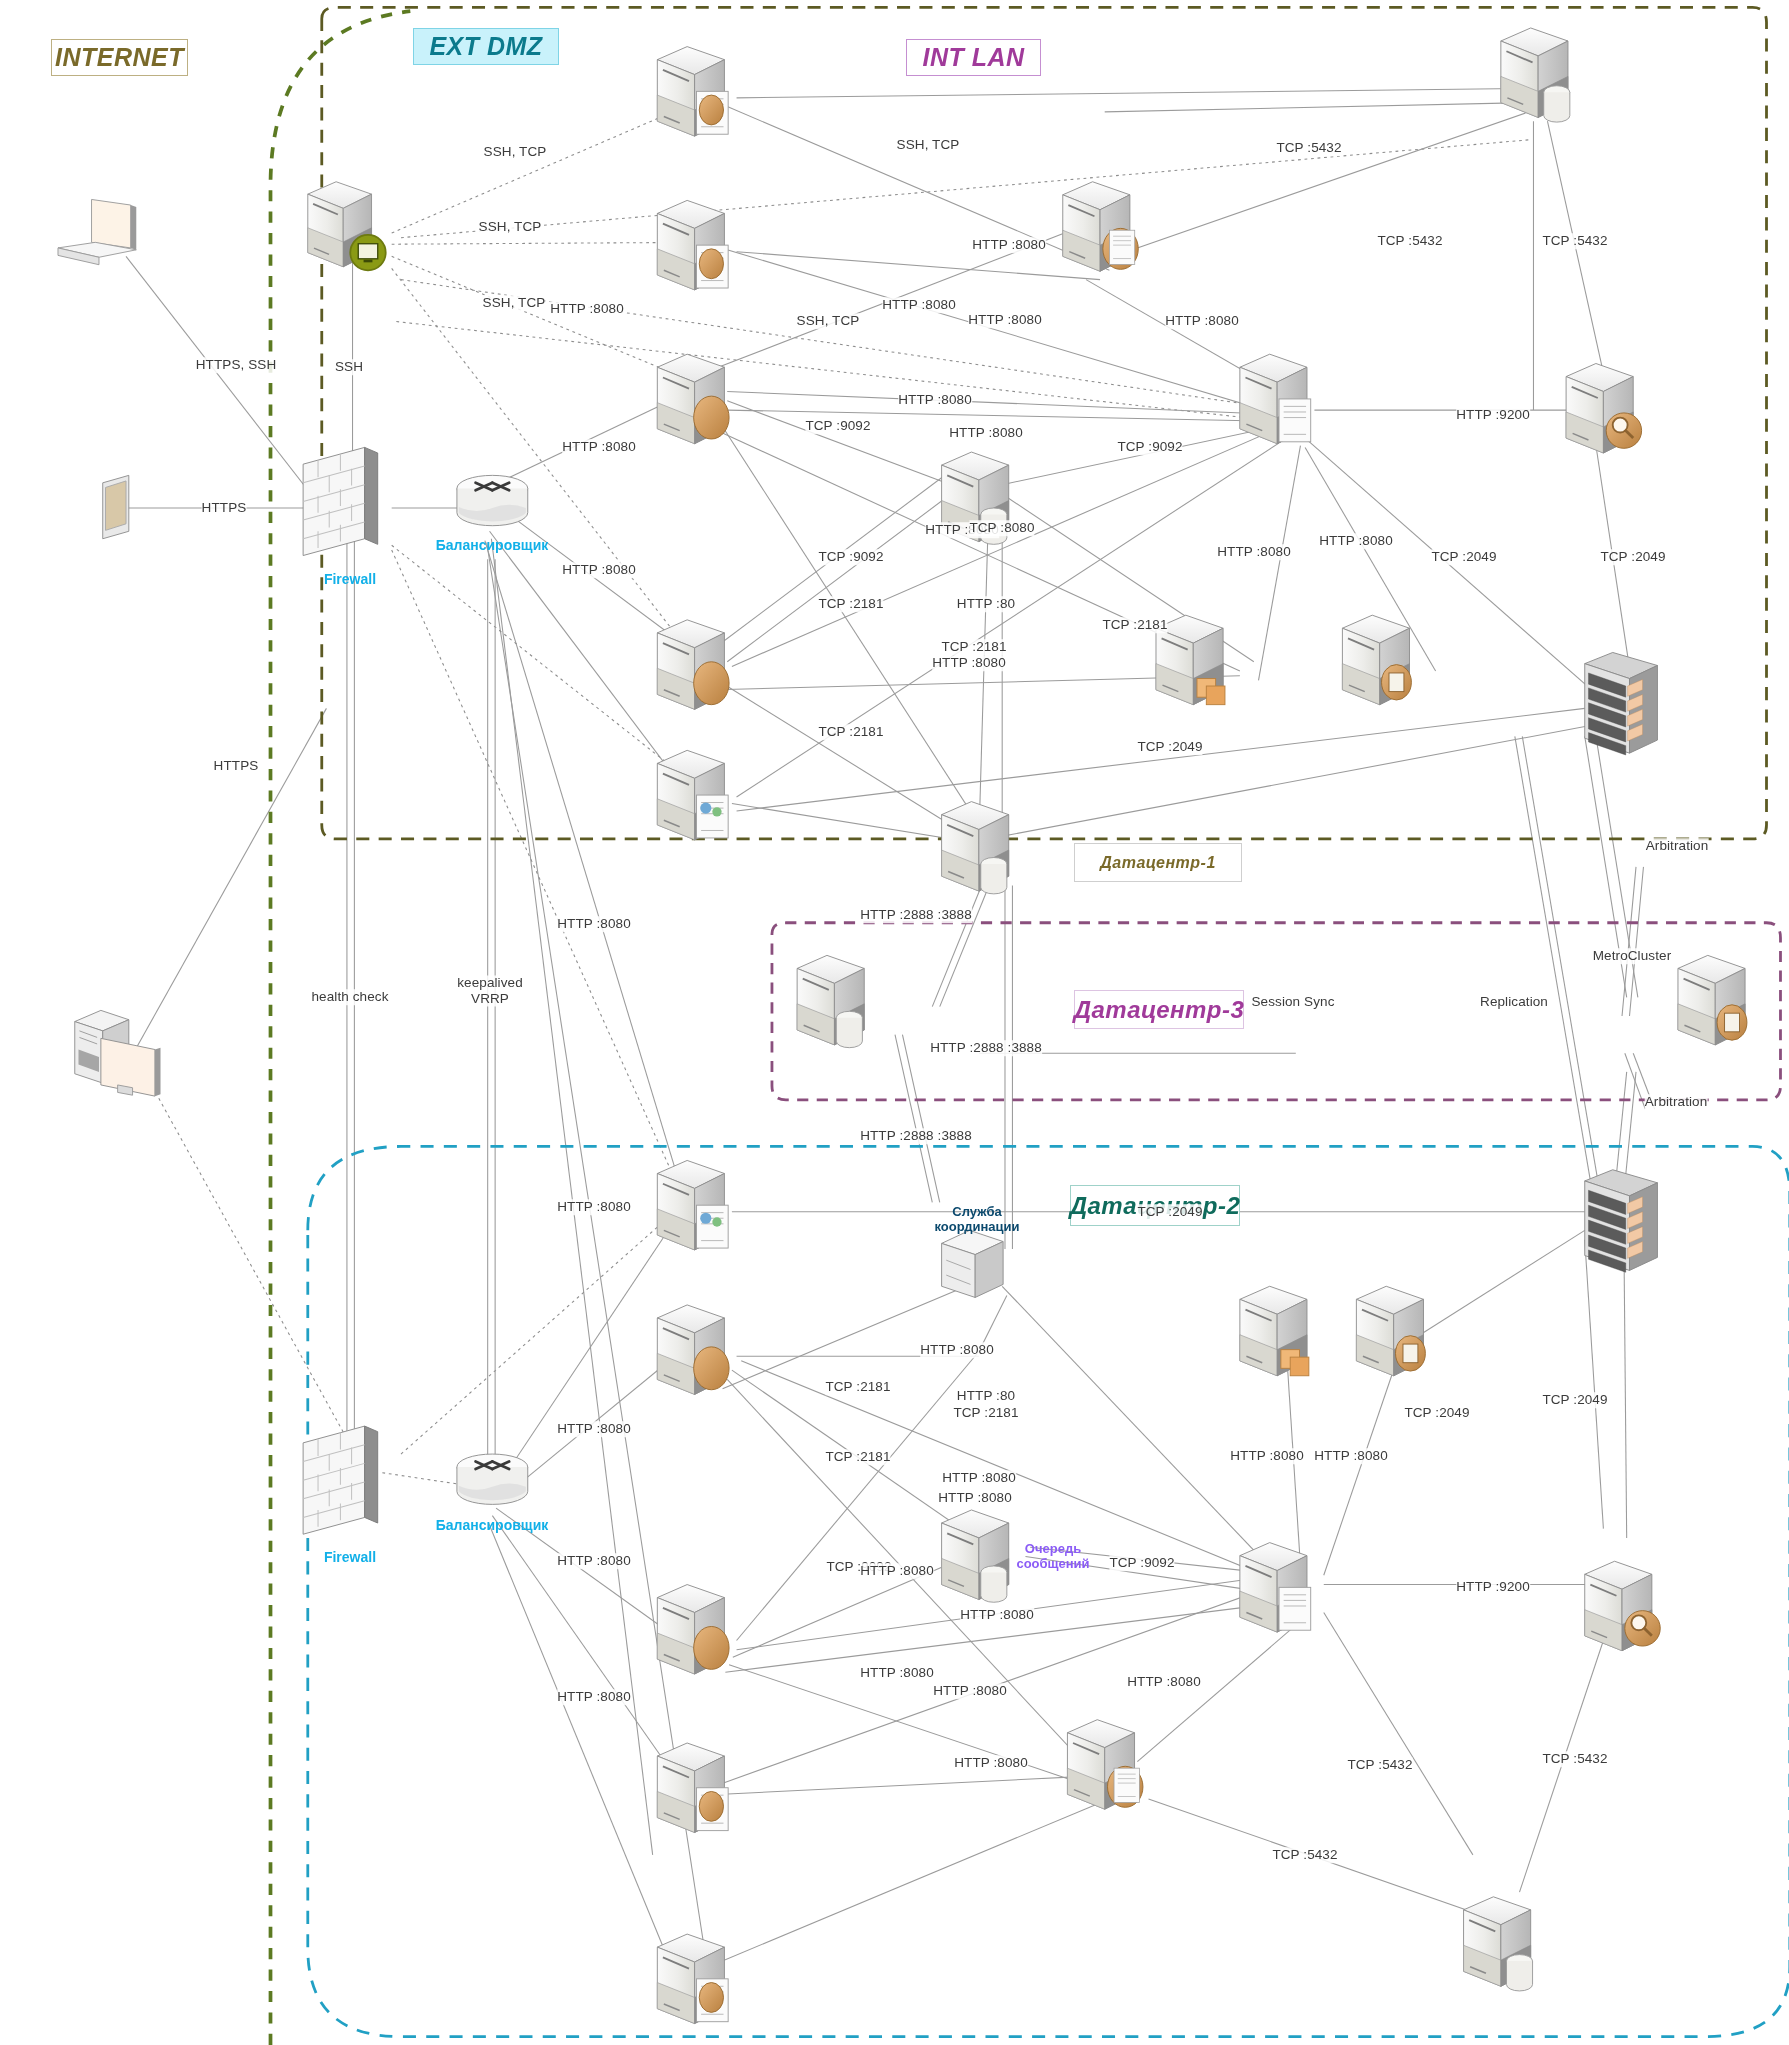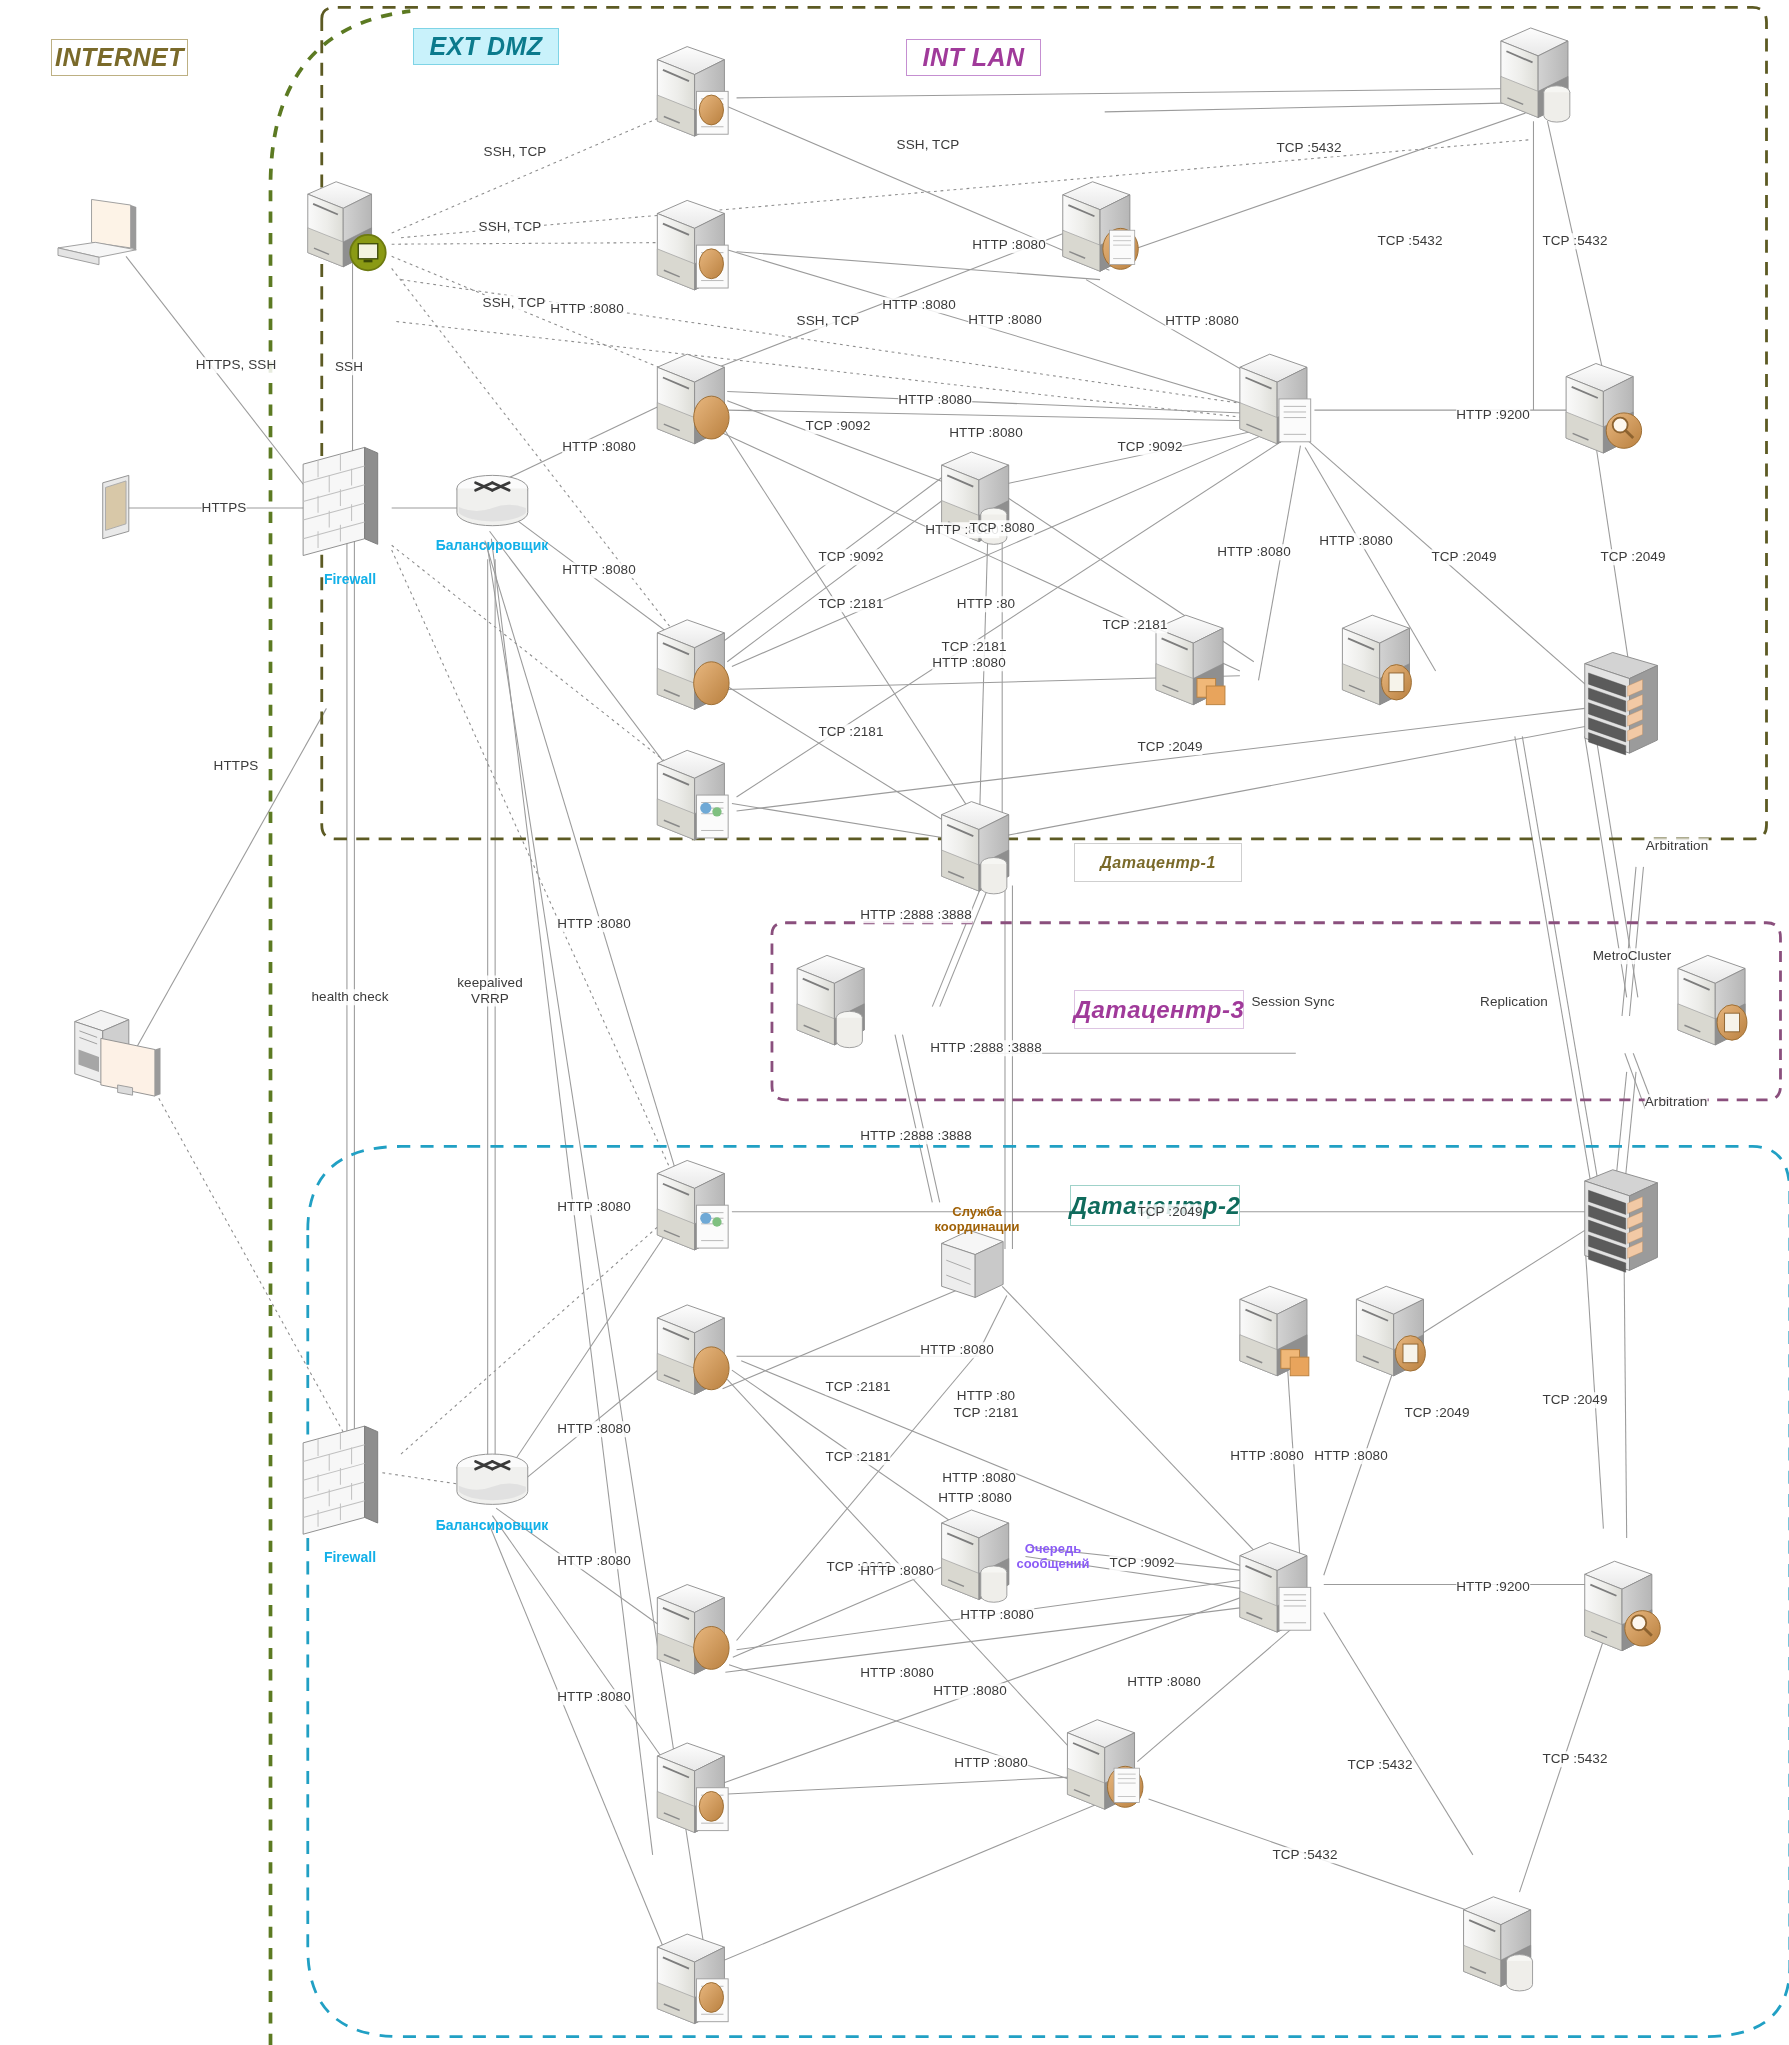--- a/index.html
+++ b/index.html
@@ -590,18 +590,18 @@
       <div class="elbl ctr" style="left: 991px; top: 1763px;">HTTP :8080</div>
       <div class="elbl ctr" style="left: 1380px; top: 1765px;">TCP :5432</div>
       <div class="elbl ctr" style="left: 1575px; top: 1759px;">TCP :5432</div>
       <div class="elbl ctr" style="left: 1305px; top: 1855px;">TCP :5432</div>
     </div>
   <div id="device-captions">
       <div class="devlbl" style="left: 350px; top: 571px; color: rgb(18, 176, 232);">Firewall</div>
       <div class="devlbl" style="left: 492px; top: 537px; color: rgb(18, 176, 232);">Балансировщик</div>
       <div class="devlbl" style="left: 350px; top: 1549px; color: rgb(18, 176, 232);">Firewall</div>
       <div class="devlbl" style="left: 492px; top: 1517px; color: rgb(18, 176, 232);">Балансировщик</div>
-      <div class="devlbl dark" style="left: 977px; top: 1205px; color: #a16207;">Служба<br>координации</div>
+      <div class="devlbl dark" style="left: 977px; top: 1205px; color: #0c4a6e;">Служба<br>координации</div>
       <div class="devlbl dark" style="left: 1053px; top: 1542px; color: #8b5cf6;">Очередь<br>сообщений</div>
     </div>
 
 </div>
 
 
 </body></html>

